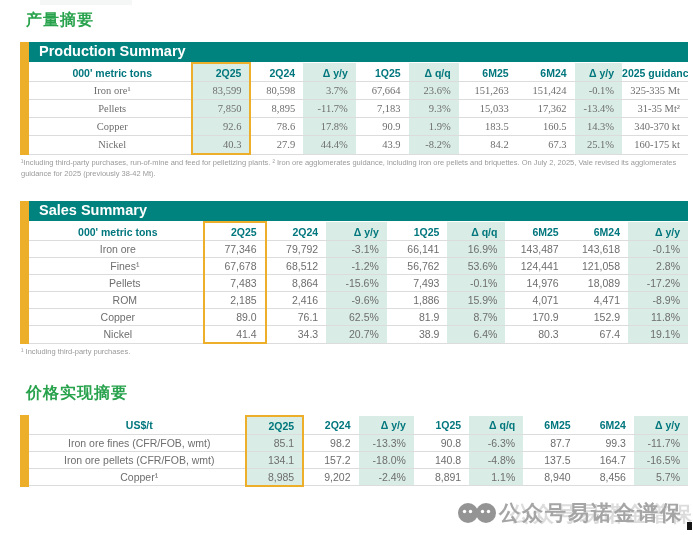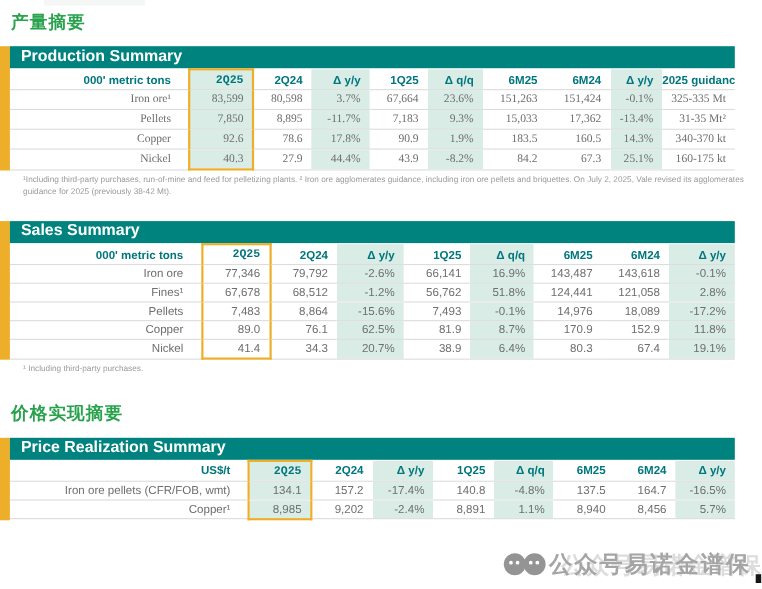--- a/index.html
+++ b/index.html
@@ -19,29 +19,30 @@
     font-family:"Liberation Sans","DejaVu Sans",sans-serif;
     position:relative;
     overflow:hidden;
     padding-top:6px;
   }
   .smudge{position:absolute;left:40px;top:0;width:92px;height:5px;background:#f4f7f6;}
   h2.zh-title{
     font-size:16px;
     font-weight:bold;
     color:var(--green);
-    margin:0 0 11px 10px;
+    margin:0 0 11px 26px;
     letter-spacing:1px;
   }
   .section{margin-bottom:0;}
   .sec1{margin-top:4px;}
   .sec2{margin-top:22px;}
   .sec3{margin-top:25px;}
   .tablewrap{
     display:flex;
+    margin-left:20px;
     width:668px;
   }
   .goldbar{width:9px;background:var(--gold);flex-shrink:0;}
   .tbl{flex:1;min-width:0;}
   .tbl-title{
     background:var(--teal);
     color:#ffffff;
     font-weight:bold;
     font-size:14.5px;
     padding:2px 0 3px 10px;
@@ -63,25 +64,25 @@
   }
   td{
     color:var(--txt);
     text-align:right;
     padding:2px 8px 2px 0;
     border-top:1px solid var(--line);
     white-space:nowrap;
     overflow:hidden;
   }
   .t-prod td{padding-top:3px;padding-bottom:3px;font-family:Liberation Serif, serif;}
-  th.lbl,td.lbl{text-align:right;padding-left:6px;padding-right:16px;}
+  th.lbl,td.lbl{text-align:center;padding-left:6px;padding-right:2px;}
   td.indent{padding-left:20px;}
   .mint{background:var(--mint);}
   .hl{border-left:2px solid var(--gold);border-right:2px solid var(--gold);}
-  thead .hl{border-top:2px solid var(--gold);font-family:Liberation Mono, monospace;}
+  thead .hl{border-top:2px solid var(--gold);}
   tbody tr:last-child td.hl{border-bottom:2px solid var(--gold);}
   tbody tr:last-child td{border-bottom:1px solid var(--line);}
   tbody tr:last-child td.lbl,tbody tr:last-child td:not(.hl){border-bottom:1px solid var(--line);}
   .footnote{
     margin:3px 0 0 21px;
     width:664px;
     font-size:7.5px;
     line-height:1.4;
     color:var(--foot);
   }
@@ -235,50 +236,61 @@
               <th>6M25</th>
               <th>6M24</th>
               <th class="mint">Δ y/y</th>
             </tr>
           </thead>
           <tbody>
             <tr>
               <td class="lbl">Iron ore</td>
               <td class="hl">77,346</td>
               <td>79,792</td>
-              <td class="mint">-2.6%</td>
+              <td class="mint">-3.1%</td>
               <td>66,141</td>
               <td class="mint">16.9%</td>
               <td>143,487</td>
               <td>143,618</td>
               <td class="mint">-0.1%</td>
             </tr>
             <tr>
               <td class="lbl indent">Fines¹</td>
               <td class="hl">67,678</td>
               <td>68,512</td>
               <td class="mint">-1.2%</td>
               <td>56,762</td>
-              <td class="mint">51.8%</td>
+              <td class="mint">53.6%</td>
               <td>124,441</td>
               <td>121,058</td>
               <td class="mint">2.8%</td>
             </tr>
             <tr>
               <td class="lbl indent">Pellets</td>
               <td class="hl">7,483</td>
               <td>8,864</td>
               <td class="mint">-15.6%</td>
               <td>7,493</td>
               <td class="mint">-0.1%</td>
               <td>14,976</td>
               <td>18,089</td>
               <td class="mint">-17.2%</td>
             </tr>
             <tr>
+              <td class="lbl indent">ROM</td>
+              <td class="hl">2,185</td>
+              <td>2,416</td>
+              <td class="mint">-9.6%</td>
+              <td>1,886</td>
+              <td class="mint">15.9%</td>
+              <td>4,071</td>
+              <td>4,471</td>
+              <td class="mint">-8.9%</td>
+            </tr>
+            <tr>
               <td class="lbl">Copper</td>
               <td class="hl">89.0</td>
               <td>76.1</td>
               <td class="mint">62.5%</td>
               <td>81.9</td>
               <td class="mint">8.7%</td>
               <td>170.9</td>
               <td>152.9</td>
               <td class="mint">11.8%</td>
             </tr>
@@ -298,21 +310,20 @@
     </div>
   </div>
   <div class="footnote">¹ Including third-party purchases.</div>
 </div>
 
 <div class="section sec3">
   <h2 class="zh-title">价格实现摘要</h2>
   <div class="tablewrap">
     <div class="goldbar"></div>
     <div class="tbl">
-      <div class="tbl-title">Price Realization Summary</div>
       <table class="shade25">
           <colgroup>
             <col style="width: 33%;">
             <col style="width: 8.6%;">
             <col style="width: 8.4%;">
             <col style="width: 8.4%;">
             <col style="width: 8.4%;">
             <col style="width: 8.2%;">
             <col style="width: 8.4%;">
             <col style="width: 8.4%;">
@@ -326,24 +337,35 @@
               <th class="mint">Δ y/y</th>
               <th>1Q25</th>
               <th class="mint">Δ q/q</th>
               <th>6M25</th>
               <th>6M24</th>
               <th class="mint">Δ y/y</th>
             </tr>
           </thead>
           <tbody>
             <tr>
+              <td class="lbl">Iron ore fines (CFR/FOB, wmt)</td>
+              <td class="hl mint">85.1</td>
+              <td>98.2</td>
+              <td class="mint">-13.3%</td>
+              <td>90.8</td>
+              <td class="mint">-6.3%</td>
+              <td>87.7</td>
+              <td>99.3</td>
+              <td class="mint">-11.7%</td>
+            </tr>
+            <tr>
               <td class="lbl">Iron ore pellets (CFR/FOB, wmt)</td>
               <td class="hl mint">134.1</td>
               <td>157.2</td>
-              <td class="mint">-17.4%</td>
+              <td class="mint">-18.0%</td>
               <td>140.8</td>
               <td class="mint">-4.8%</td>
               <td>137.5</td>
               <td>164.7</td>
               <td class="mint">-16.5%</td>
             </tr>
             <tr>
               <td class="lbl">Copper¹</td>
               <td class="hl mint">8,985</td>
               <td>9,202</td>

